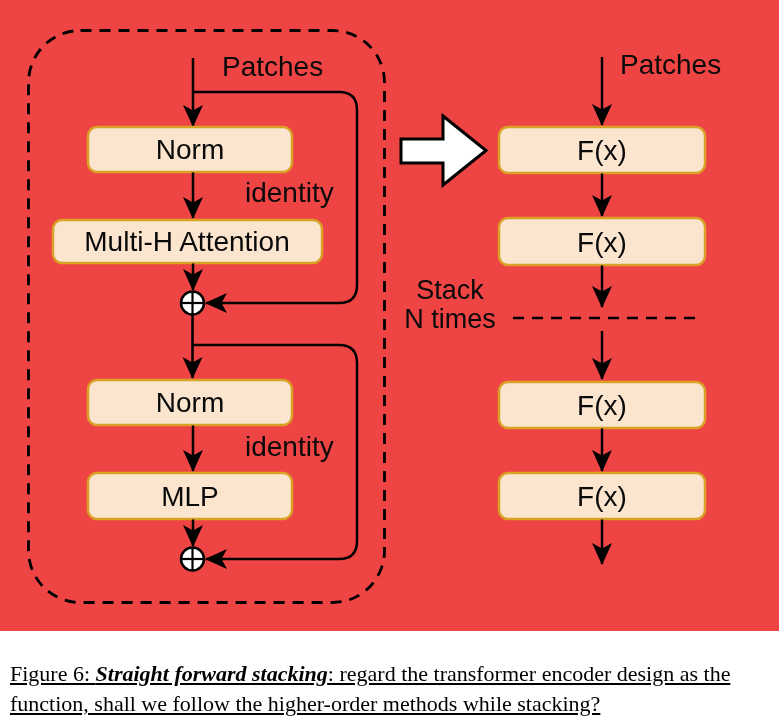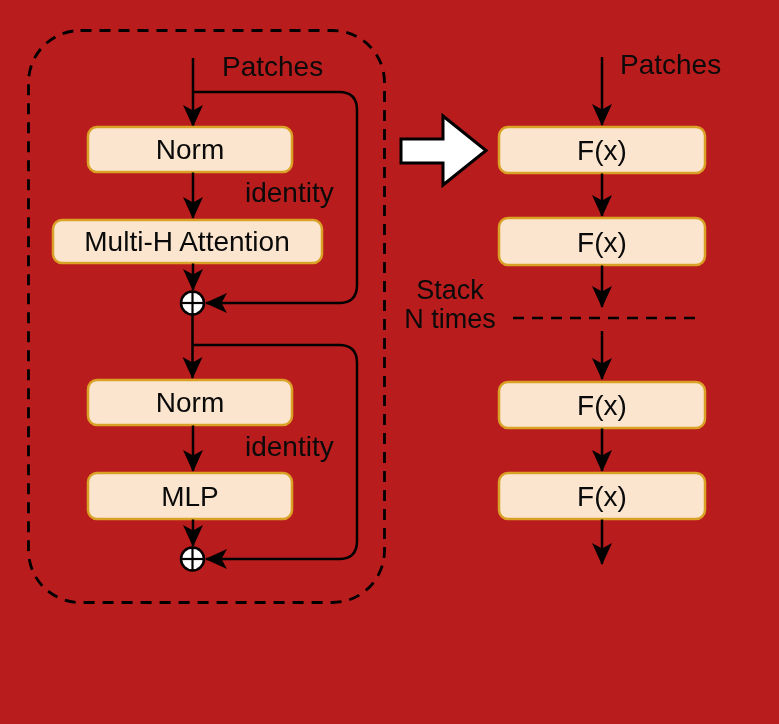--- a/index.html
+++ b/index.html
@@ -7,22 +7,22 @@
     padding: 0;
     background: #ffffff;
   }
   body {
     width: 779px;
     height: 724px;
     overflow: hidden;
   }
   .page {
     width: 779px;
-    height: 724px;
-    background: #b91c1c;
+    height: 631px;
+    background: #ef4444;
     position: relative;
     text-decoration: underline;
   }
   svg.diagram { display: block; }
 
   
   .flow {
     stroke: var(--line, #000000);
     stroke-width: 2.5;
     fill: none;
@@ -177,14 +177,15 @@
 
       <line class="flow" x1="602" y1="428.5" x2="602" y2="471" marker-end="url(#arr)"></line>
 
       <rect class="block" x="499" y="473" width="206" height="46" rx="9"></rect>
       <text class="dlabel mid" x="602" y="506">F(x)</text>
 
       <line class="flow" x1="602" y1="519.5" x2="602" y2="564" marker-end="url(#arr)"></line>
     </g>
   </svg>
 
+  <div class="caption"><span>Figure 6: </span><span class="bi">Straight forward stacking</span><span>: regard the transformer encoder design as the function, shall we follow the higher-order methods while stacking?</span></div>
 
 </div>
 
 </body></html>

